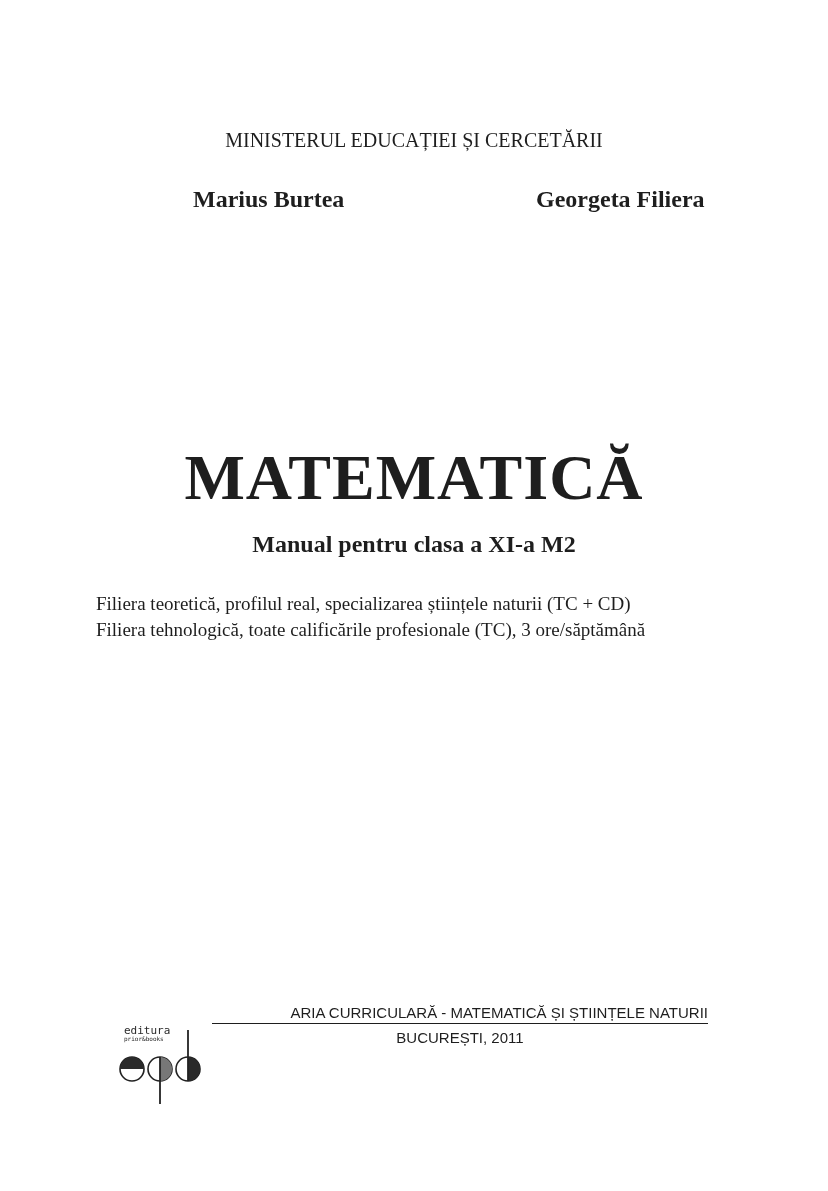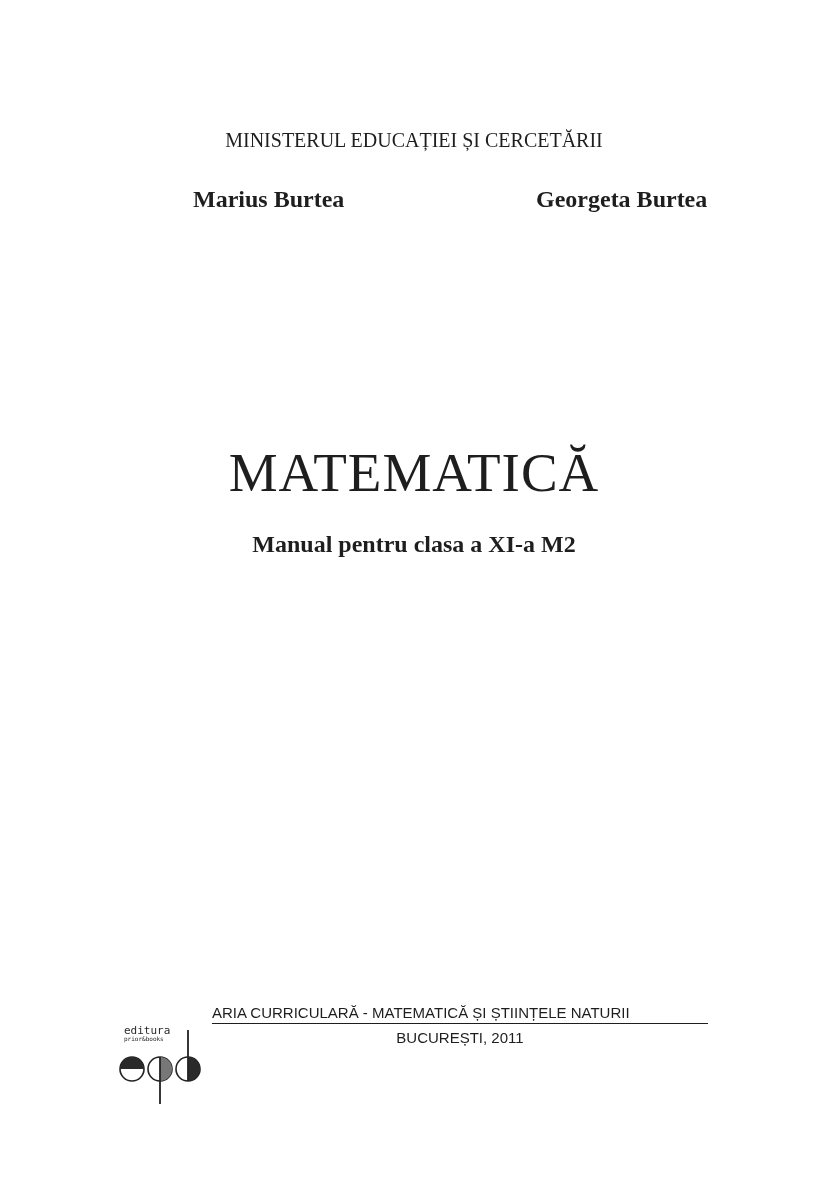--- a/index.html
+++ b/index.html
@@ -27,22 +27,22 @@
       top: 186px;
       font-size: 24px;
       font-weight: bold;
       margin-left: 41px;
     }
     .author-1 { left: 152px; }
     .author-2 { left: 495px; }
 
     .title {
       top: 441px;
-      font-size: 55px;
-      font-weight: normal;
+      font-size: 64px;
+      font-weight: bold;
       letter-spacing: 1px;
     }
     .subtitle {
       top: 531px;
       font-size: 24px;
       font-weight: bold;
     }
     .filiere {
       top: 591px;
       left: 96px;
@@ -80,45 +80,47 @@
       left: 212px;
       top: 1023px;
       width: 496px;
       height: 0;
       border-top: 1.3px solid #1e1e1e;
     }
     .area-text {
       top: 1004px;
       left: 212px;
       width: 496px;
-      text-align: left;
+      text-align: right;
       font-family: "Liberation Sans", sans-serif;
       font-size: 15px;
     }
     .city-text {
       top: 1029px;
       left: 212px;
       width: 496px;
       text-align: center;
       font-family: Liberation Sans, sans-serif;
       font-size: 15px;
     }
   </style>
 </head>
 <body>
 
 <div class="abs center-x ministry">MINISTERUL EDUCAȚIEI ȘI CERCETĂRII</div>
 
 <div class="abs author author-1">Marius Burtea</div>
-<div class="abs author author-2">Georgeta Burtea</div>
+<div class="abs author author-2">Georgeta Filiera</div>
 
 <div class="abs center-x title">MATEMATICĂ</div>
 <div class="abs center-x subtitle">Manual pentru clasa a XI-a M2</div>
 
 <div class="abs filiere">
+  <div>Filiera teoretică, profilul real, specializarea științele naturii (TC + CD)</div>
+  <div>Filiera tehnologică, toate calificările profesionale (TC), 3 ore/săptămână</div>
 </div>
 
 <div class="abs logo">
   <span class="logo-text-1">editura</span>
   <span class="logo-text-2">prior&amp;books</span>
   <svg width="90" height="82" viewBox="0 0 90 82">
 
     <circle cx="14" cy="45" r="12" fill="#fff" stroke="#222" stroke-width="1.6"></circle>
     <path d="M2 45 A12 12 0 0 1 26 45 Z" fill="#2a2a2a"></path>
 

